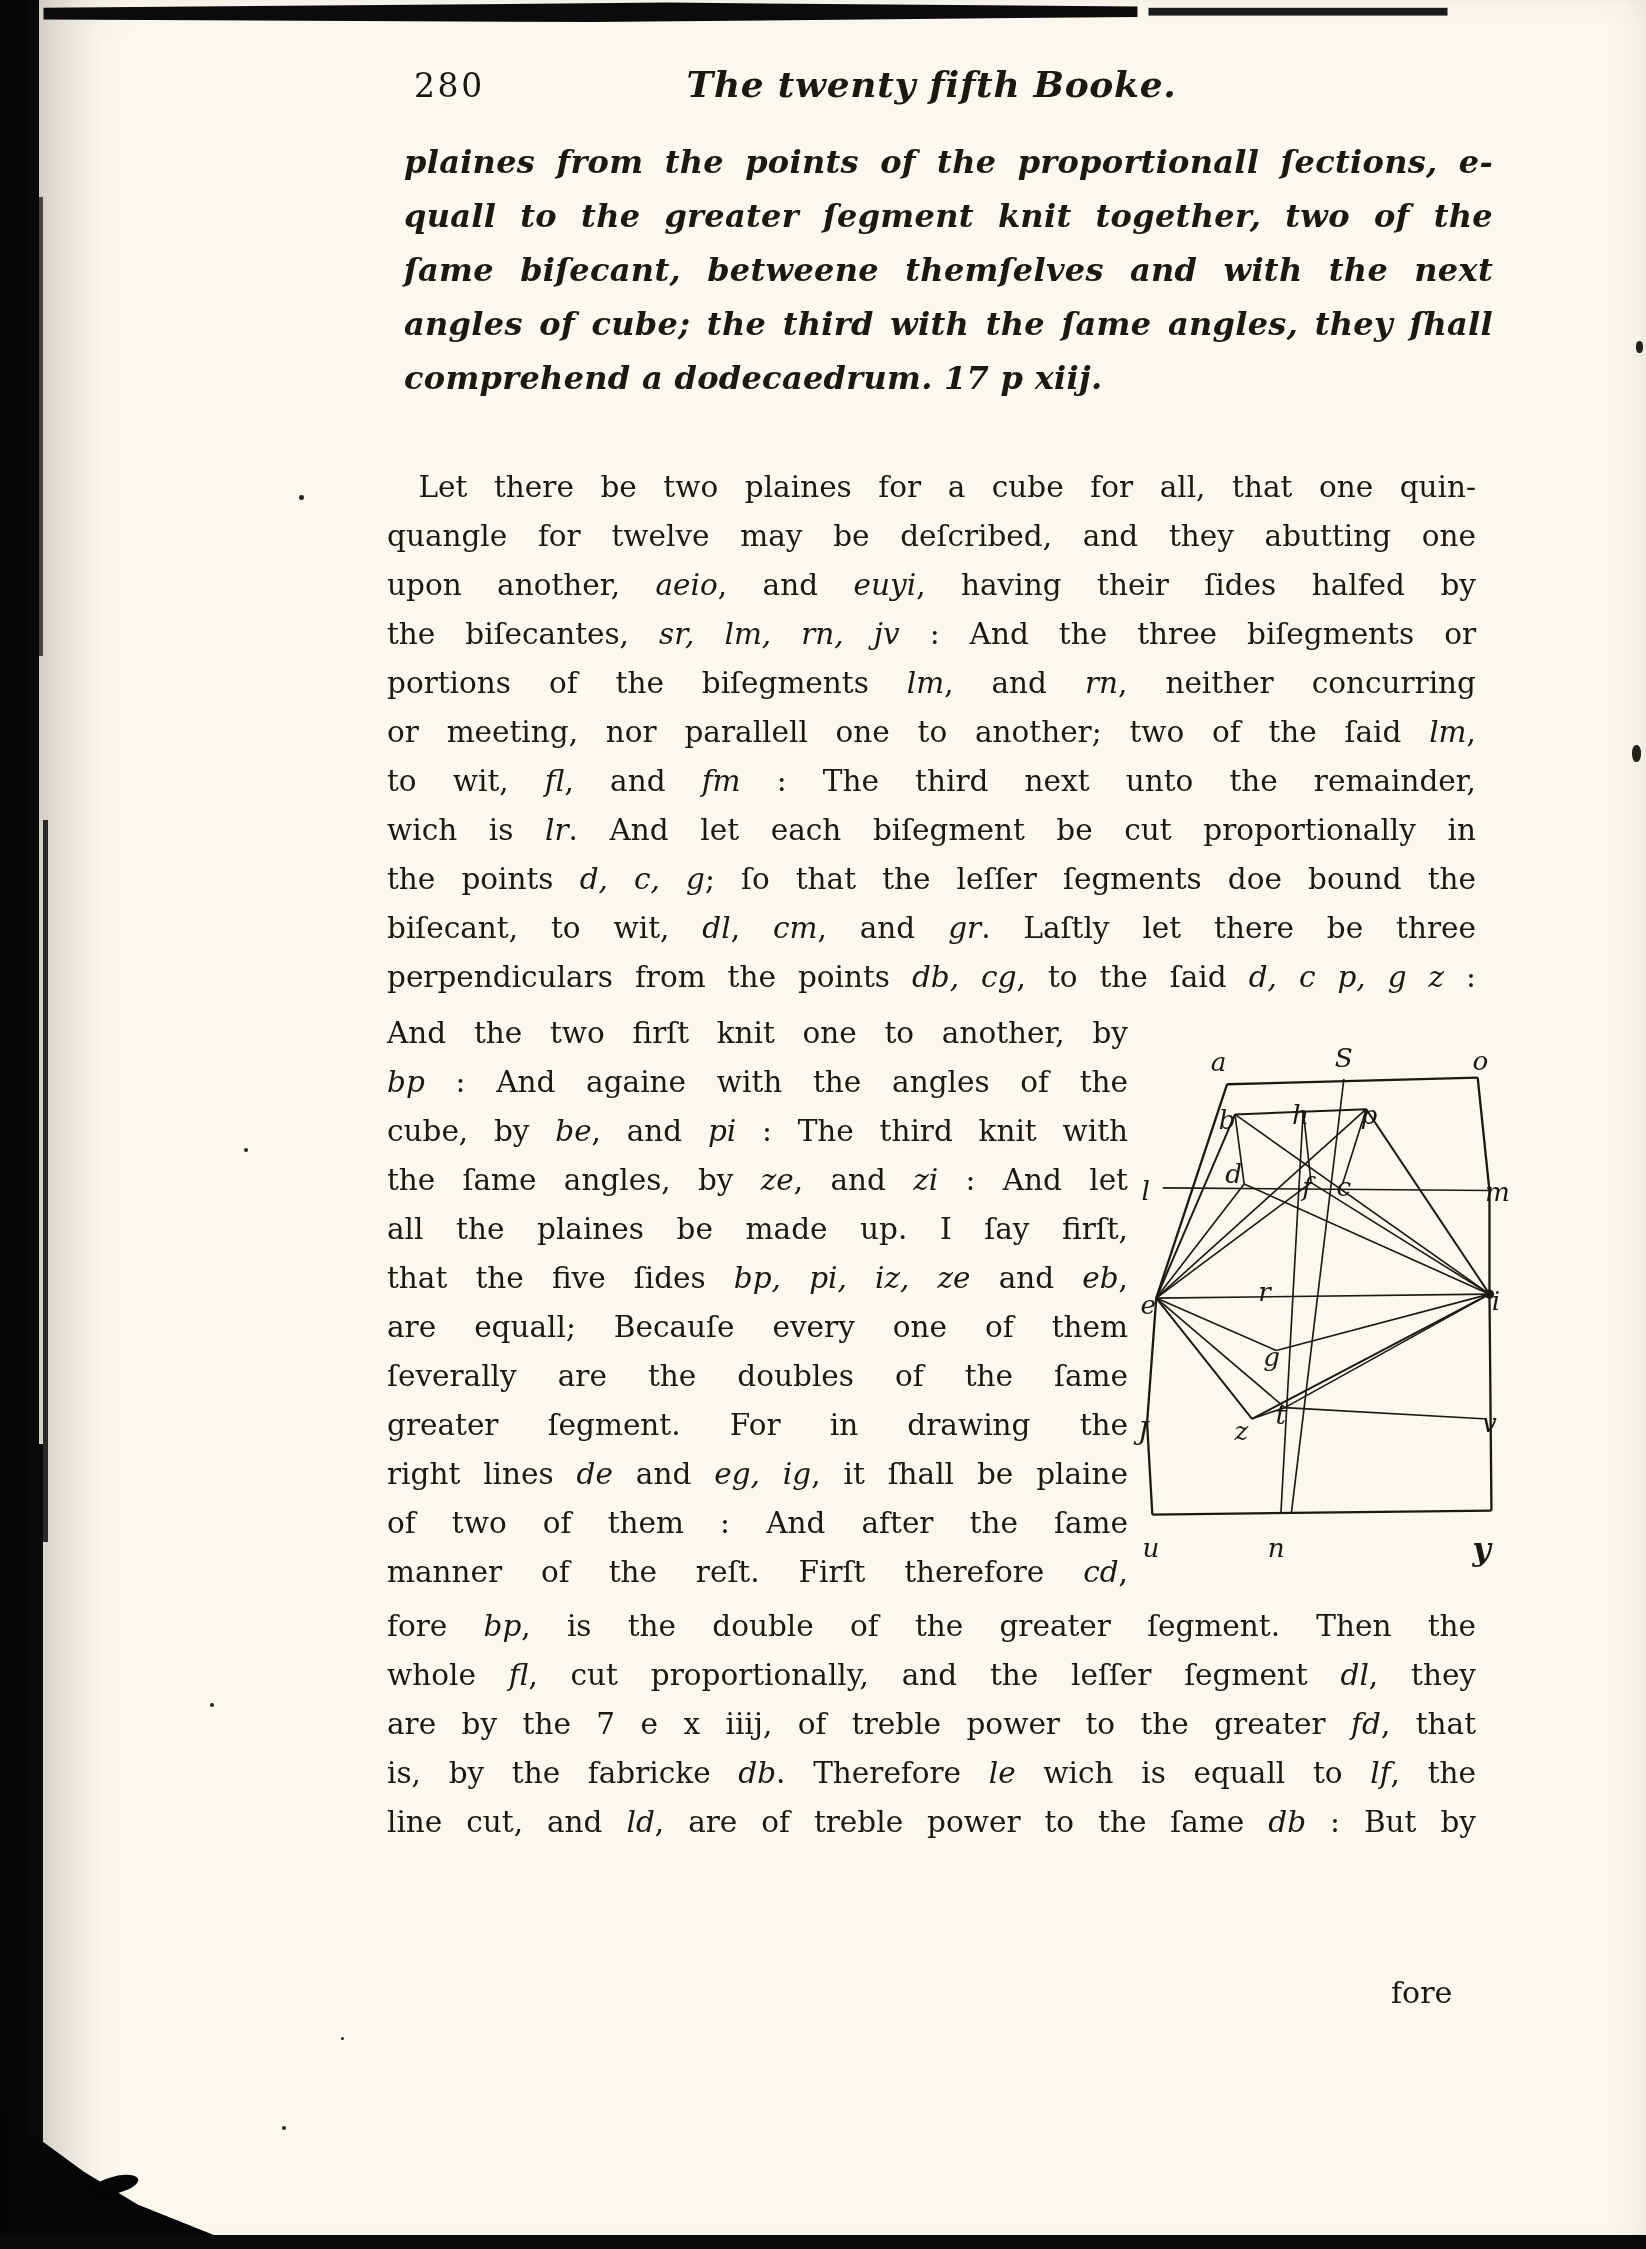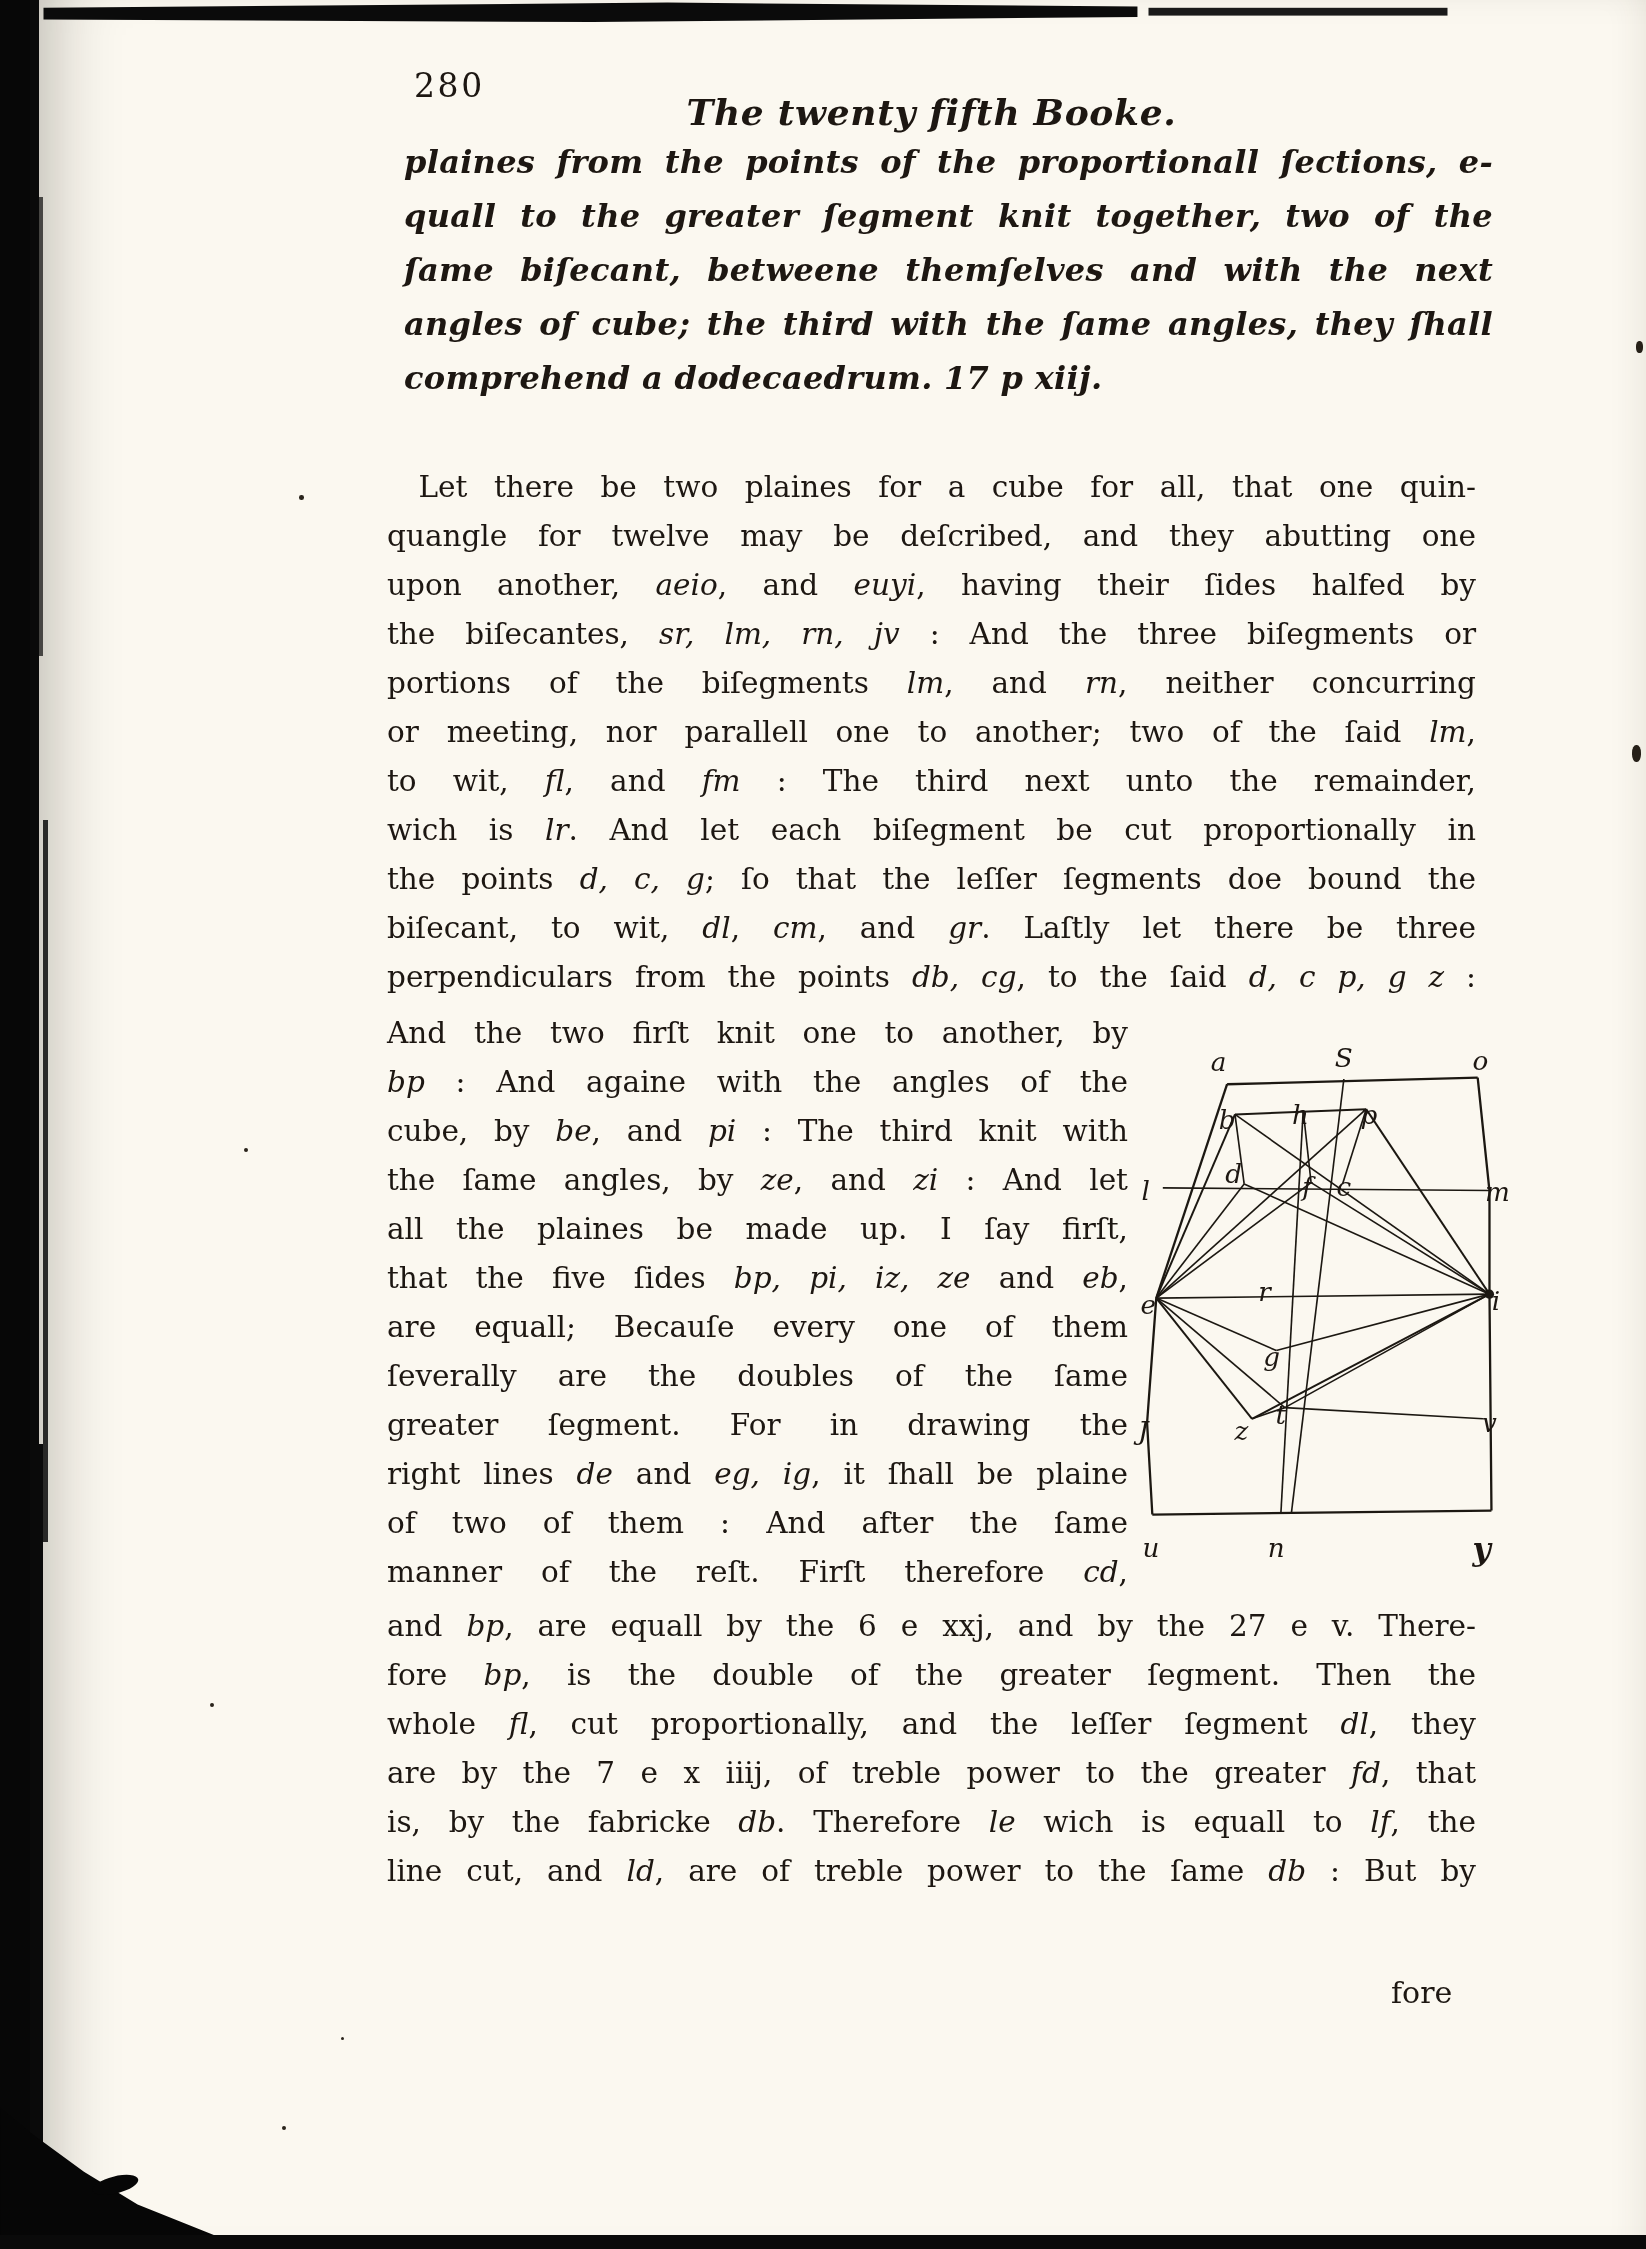--- a/index.html
+++ b/index.html
@@ -30,21 +30,21 @@
   .ind { text-indent:31.5px; }
   .it { font-style:italic; }
   .lede { position:absolute; left:404px; top:135px; }
   .lede .line { font-size:32px; line-height:54px; height:54px; font-style:italic; font-weight:600; letter-spacing:0.3px; }
   .block1 { position:absolute; left:387px; top:463px; }
   .blockN { position:absolute; left:387px; top:1009px; }
   .block2 { position:absolute; left:387px; top:1602px; }
   .pagenum { position:absolute; left:366px; top:63px; font-size:33px; line-height:46px; letter-spacing:2.6px;margin-left:48px; }
   .runtitle {
     position:absolute; left:387px; top:60px; width:1089px; text-align:center;
-    font-size:36px; line-height:49px; font-style:italic; font-weight:700; letter-spacing:0.7px;margin-top:28px;
+    font-size:36px; line-height:49px; font-style:italic; font-weight:700; letter-spacing:0.7px;
   }
   .catchword { position:absolute; left:1391px; top:1970px; font-size:30px; line-height:46px; }
   
   .figure { position:absolute; left:1135px; top:1037px; width:381px; height:551px; }
   .figure svg { overflow:visible; }
   .figure line, .figure polyline { stroke:#1c1812; fill:none; }
   .figure text {
     font-family:"DejaVu Serif", serif; font-style:italic; font-size:40px;
     fill:#1d1712; text-anchor:middle;
   }
@@ -115,21 +115,20 @@
     <div class="line"><span>that the five ſides </span><span class="it">bp, pi, iz, ze</span><span> and </span><span class="it">eb</span><span>,</span></div>
     <div class="line"><span>are equall;  Becauſe every one of them</span></div>
     <div class="line"><span>ſeverally are the doubles of the ſame</span></div>
     <div class="line"><span>greater ſegment.  For in drawing the</span></div>
     <div class="line"><span>right lines </span><span class="it">de</span><span> and </span><span class="it">eg, ig</span><span>, it ſhall be plaine</span></div>
     <div class="line"><span>of two of them :  And after the ſame</span></div>
     <div class="line"><span>manner of the reſt.  Firſt therefore </span><span class="it">cd</span><span>,</span></div>
   </div>
 
   <div class="block2">
-    <div class="line"><span>and </span><span class="it">bp</span><span>, are equall by the 6 e xxj, and by the 27 e v.  There-</span></div>
     <div class="line"><span>fore </span><span class="it">bp</span><span>, is the double of the greater ſegment.  Then the</span></div>
     <div class="line"><span>whole </span><span class="it">fl</span><span>, cut proportionally, and the leſſer ſegment </span><span class="it">dl</span><span>, they</span></div>
     <div class="line"><span>are by the 7 e x iiij, of treble power to the greater </span><span class="it">fd</span><span>, that</span></div>
     <div class="line"><span>is, by the fabricke </span><span class="it">db</span><span>.  Therefore </span><span class="it">le</span><span> wich is equall to </span><span class="it">lf</span><span>, the</span></div>
     <div class="line"><span>line cut, and </span><span class="it">ld</span><span>, are of treble power to the ſame </span><span class="it">db</span><span> :  But by</span></div>
   </div>
 
   <div class="catchword">fore</div>
 
   <div class="figure">

